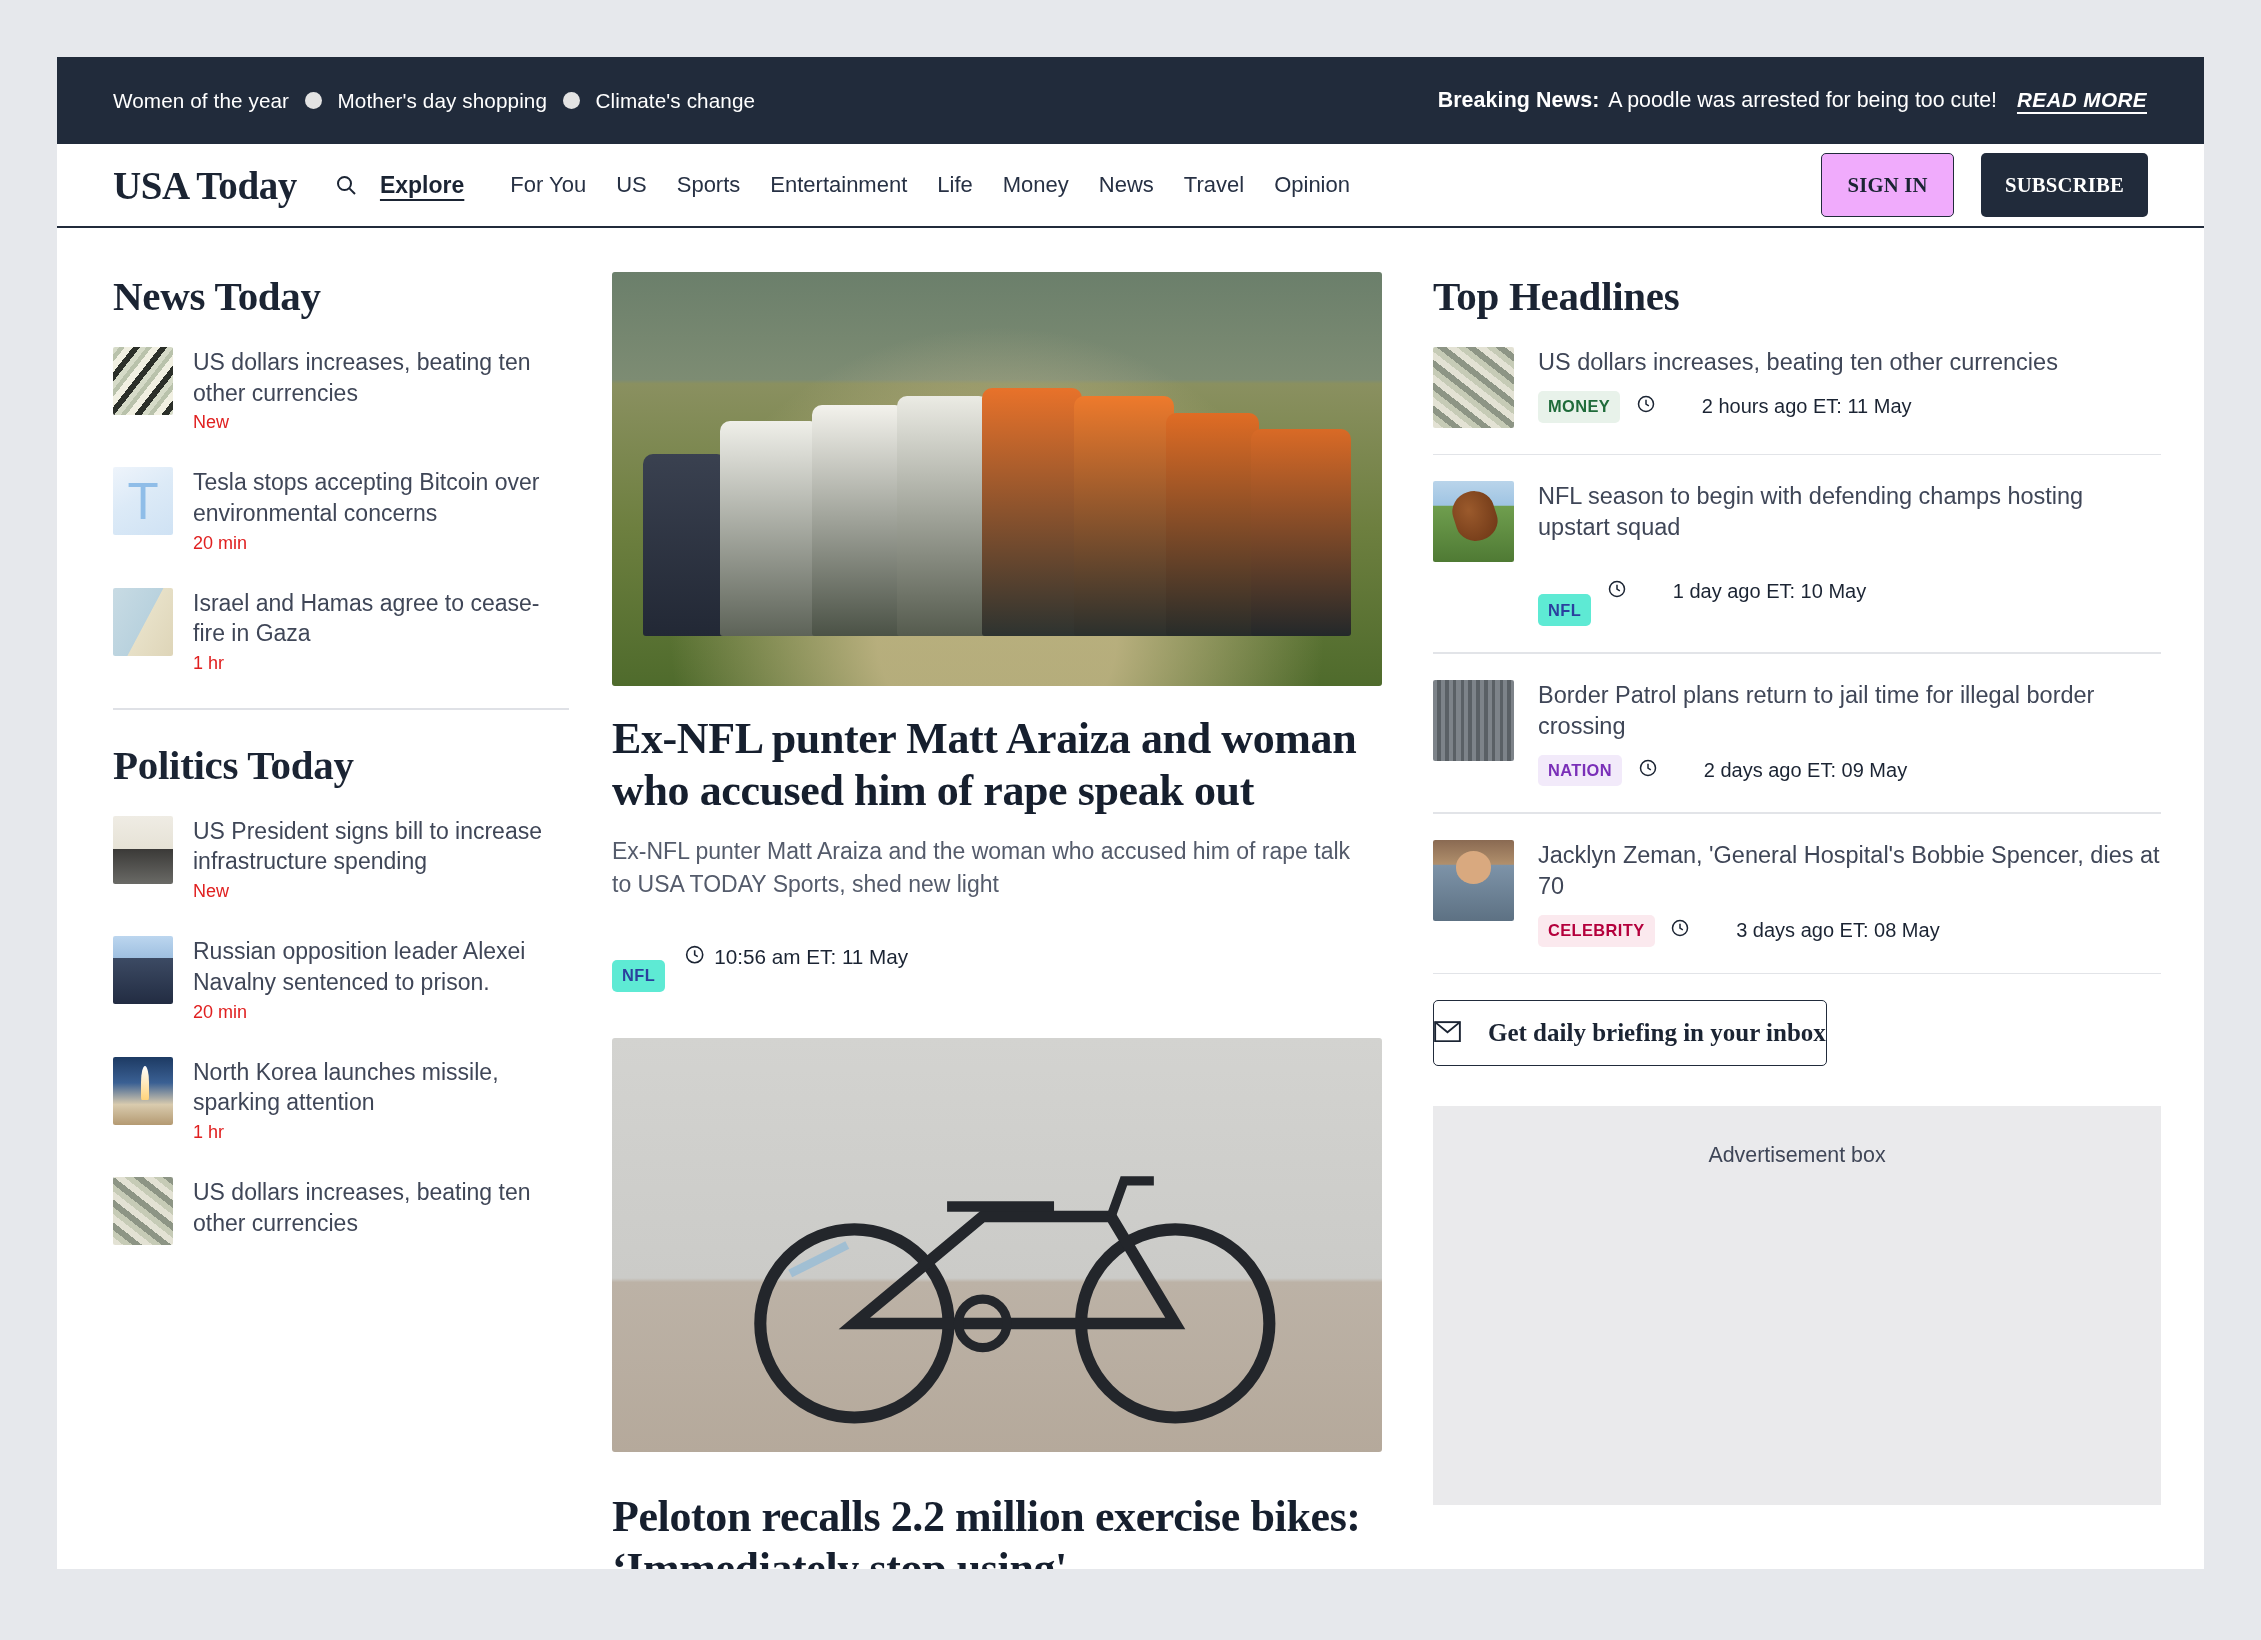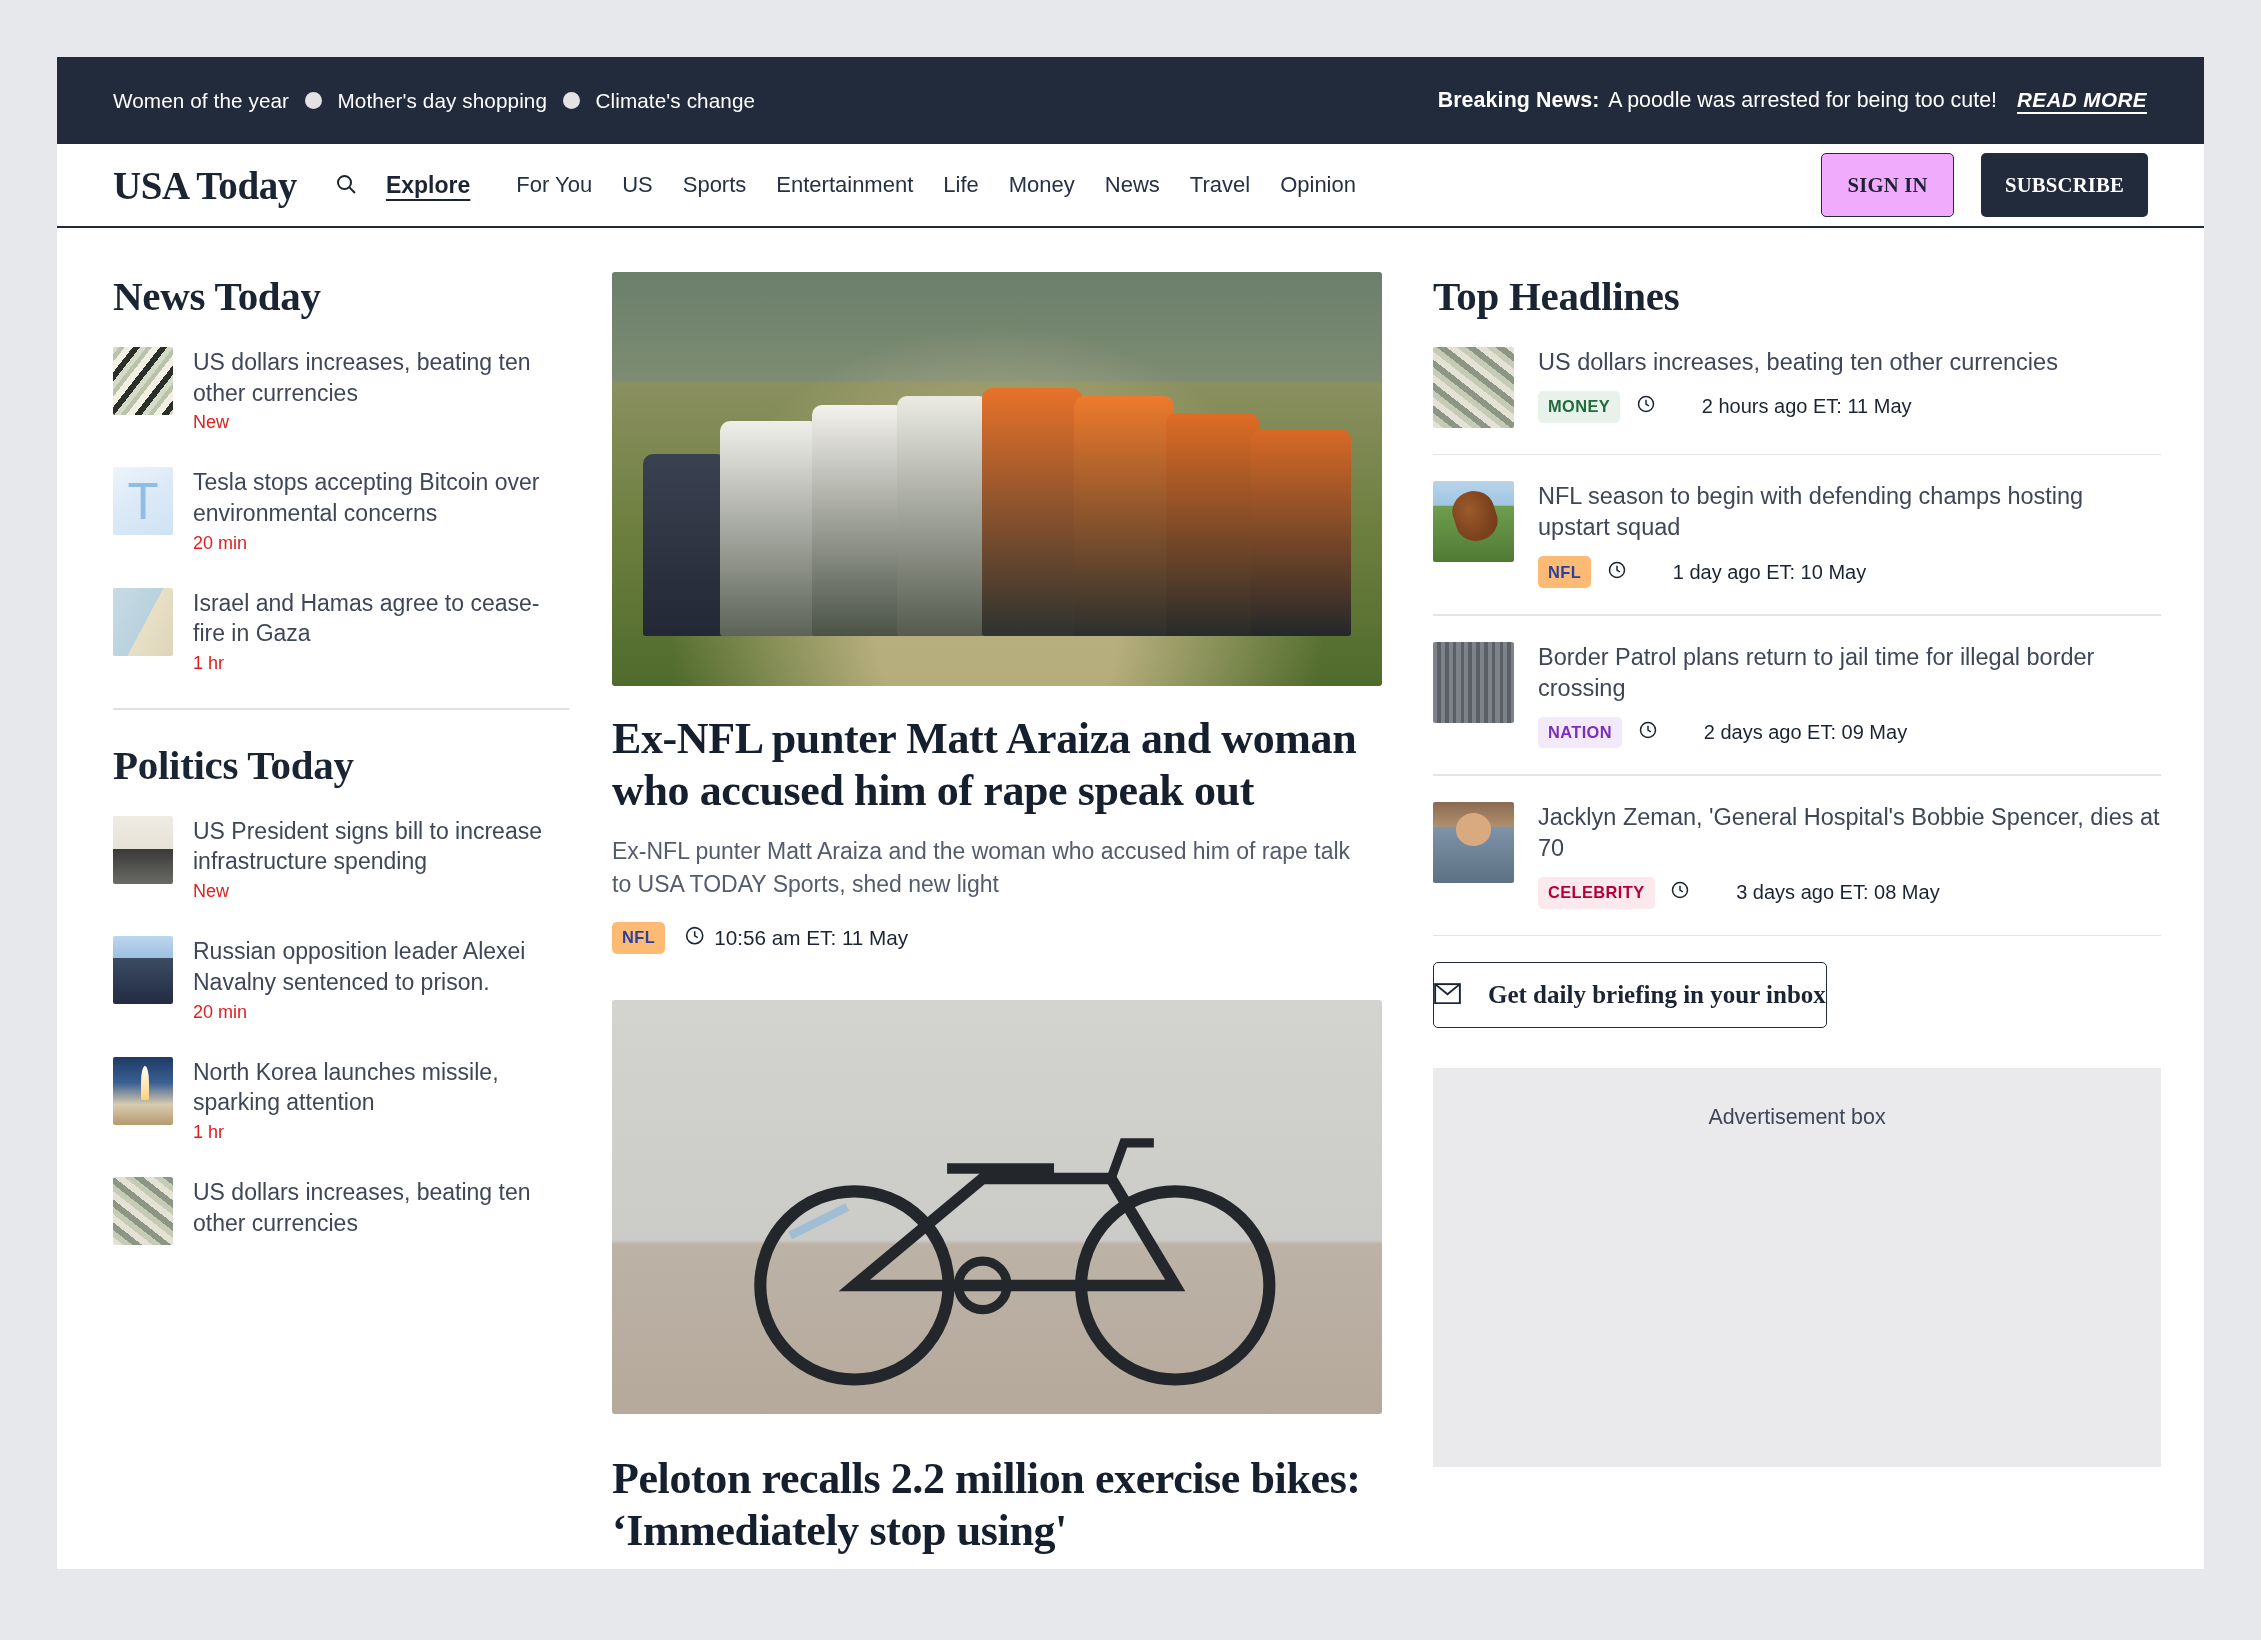--- a/index.html
+++ b/index.html
@@ -72,21 +72,21 @@
   .logo {
     font-family: "Liberation Serif", serif;
     font-weight: bold;
     font-size: 39px;
     color: #1b2433;
     letter-spacing: -0.4px;
     margin-right: 37px;
     white-space: nowrap;
   }
   .explore-wrap {
-    display: flex; align-items: flex-start; gap: 28px;
+    display: flex; align-items: flex-end; gap: 22px;
     margin-right: 31px;
   }
   .search-icon { display:block; }
   .explore-label {
     font-size: 23px;
     font-weight: bold;
     color: #1b2433;
     text-decoration: underline;
     text-underline-offset: 6.4px;
     text-decoration-thickness: 2.1px;
@@ -196,21 +196,21 @@
   }
   .meta-row { display: flex; align-items: center; gap: 18.5px; margin-top: 21.4px; }
   .tag {
     font-size: 16.4px;
     font-weight: bold;
     letter-spacing: 0.4px;
     border-radius: 5px;
     padding: 6.4px 10px;
     display: inline-flex; align-items: center;
   }
-  .tag-nfl { background: #fdba74; color: #2b3f9e; }
+  .tag-nfl { background: #5eead4; color: #2b3f9e; margin-top: 38px; }
   .tag-money { background: #e8f2ea; color: #1f6b3a; }
   .tag-nation { background: #f2eafa; color: #7a2fb8; }
   .tag-celebrity { background: #fbe9ee; color: #b4003c; }
   .meta-time {
     display: flex; align-items: center; gap: 9.3px;
     font-size: 20.7px; color: #1b2433; font-weight: 500;
   }
   .clock { display: block; }
 
   .hero2-img {

